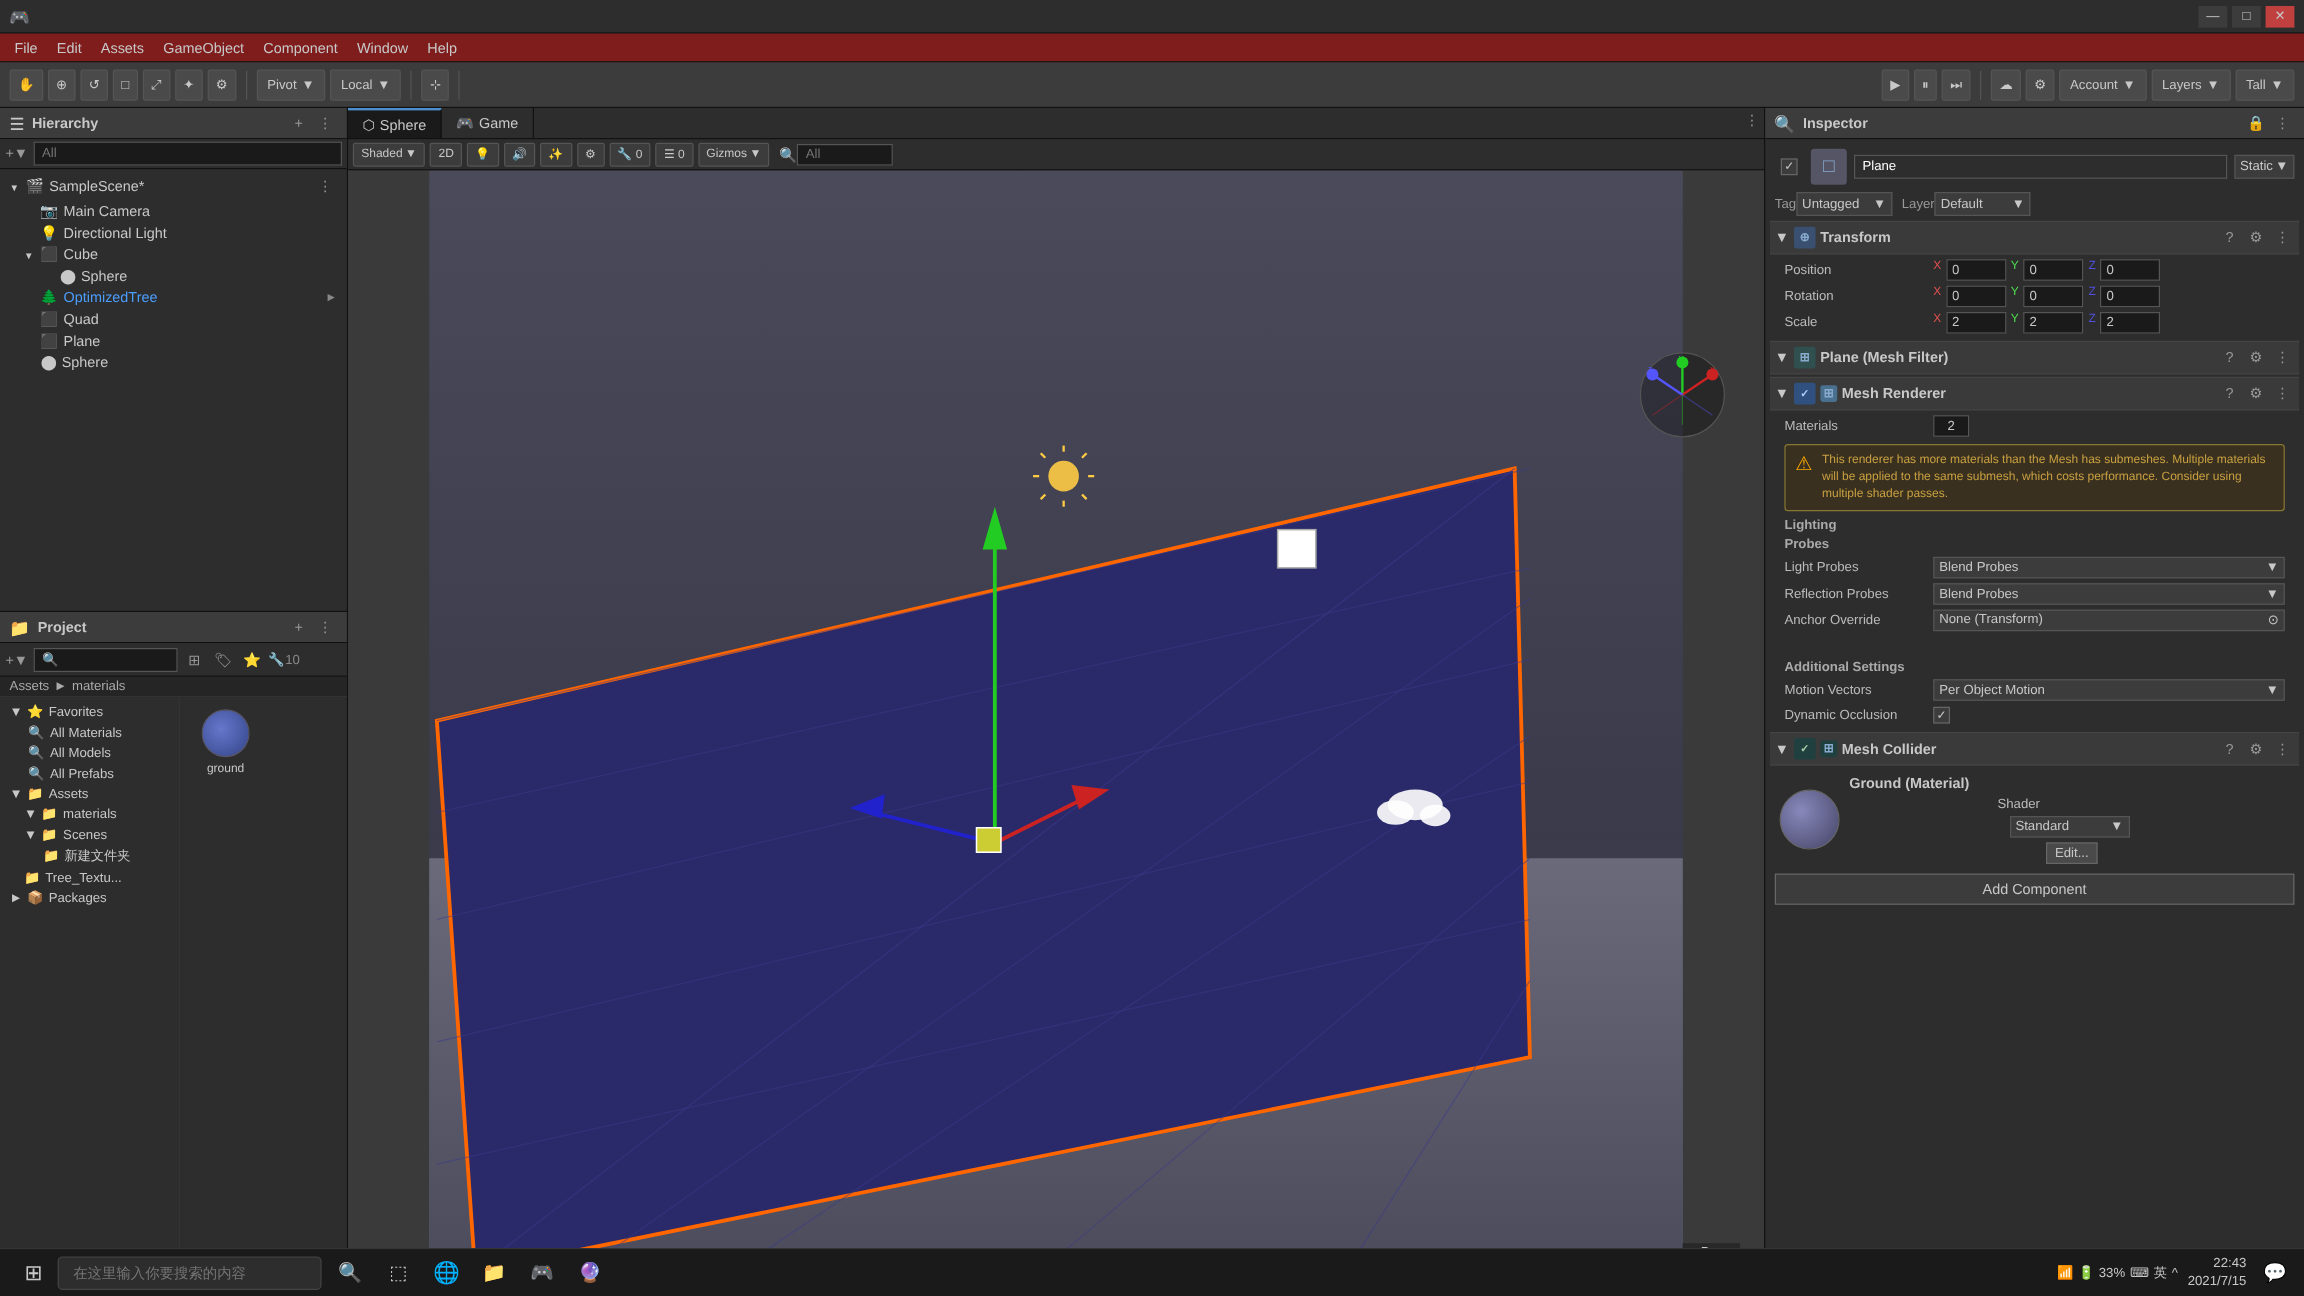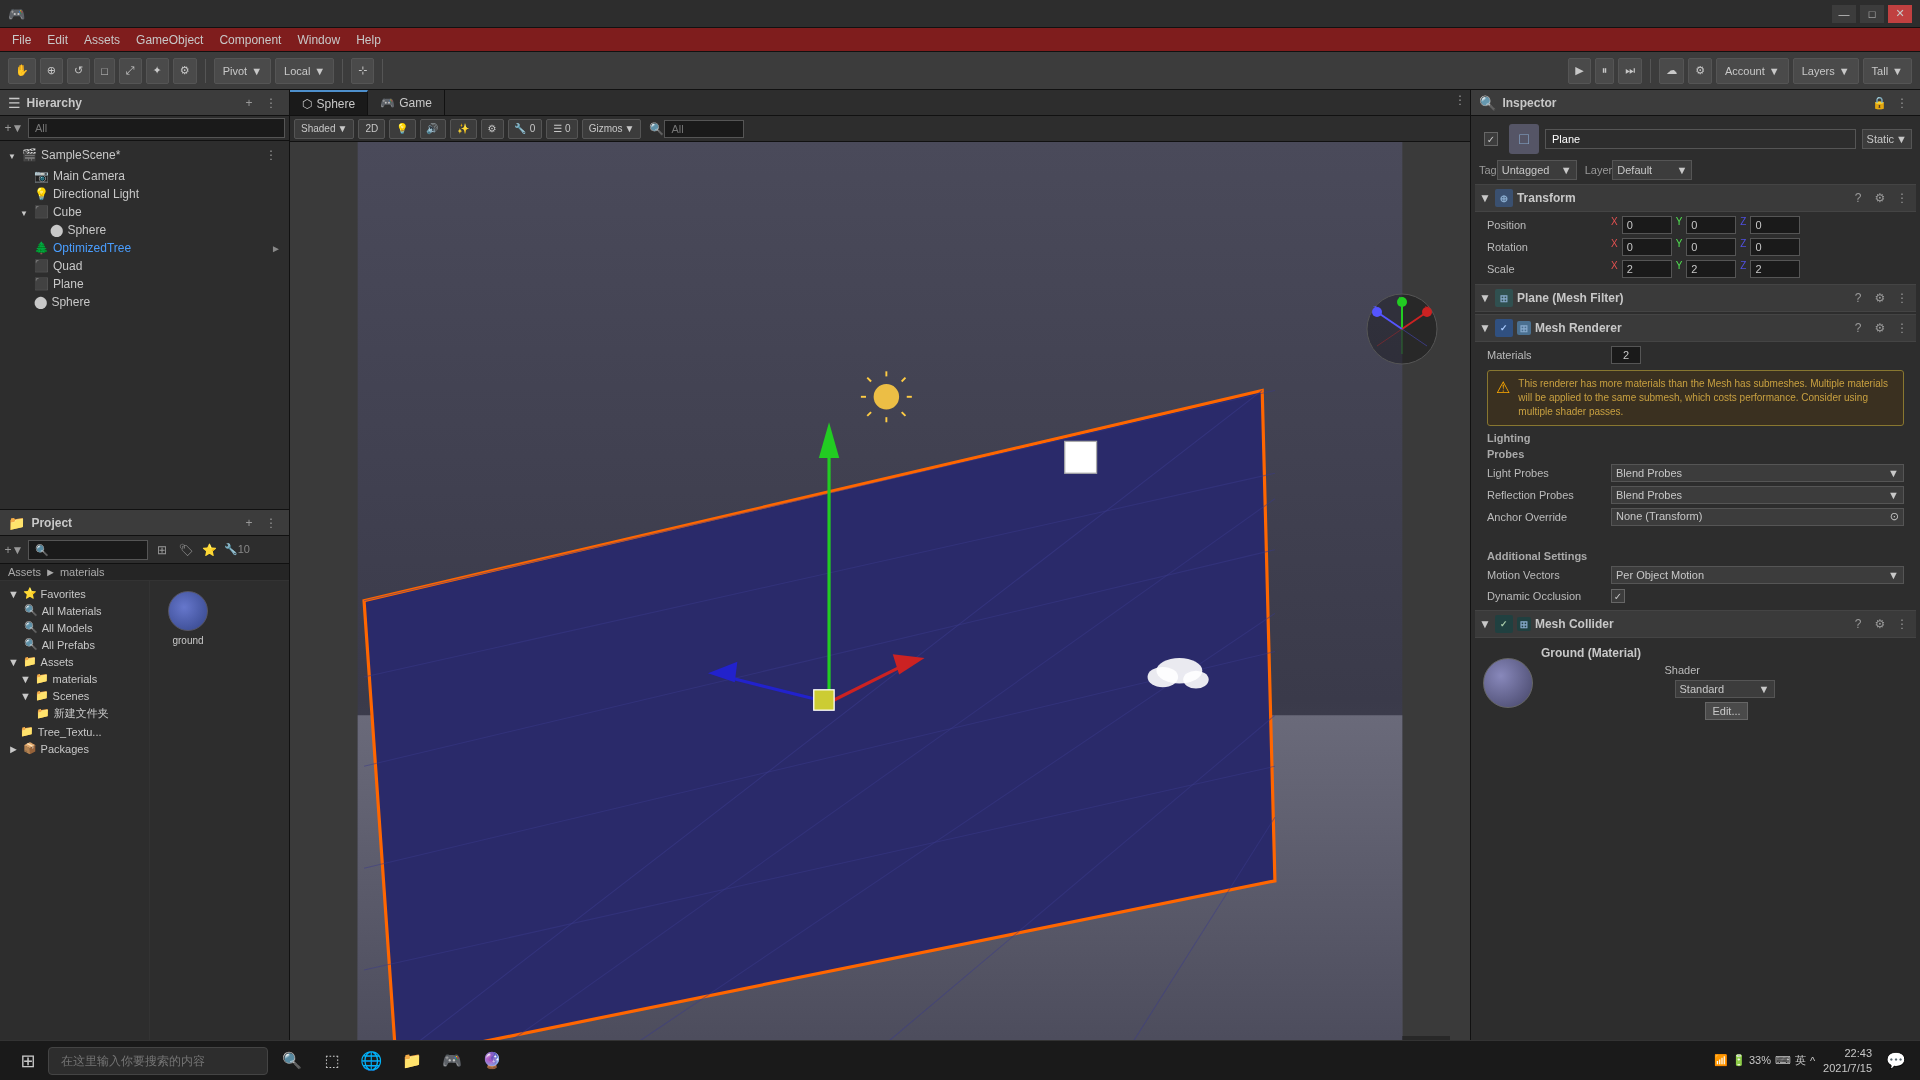--- a/index.html
+++ b/index.html
@@ -663,20 +663,21 @@
             <div class="dropdown-field">
               <span>Standard</span>
               <span>▼</span>
             </div>
             <button style="background:#4a4a4a; border:1px solid #666; color:#c8c8c8; padding:1px 6px; font-size:11px; cursor:pointer; margin-left:4px; height:18px;">Edit...</button>
           </div>
         </div>
       </div>
 
       
+      <button class="add-component-btn">Add Component</button>
     </div>
   </div>
 </div>
 
 <div id="taskbar">
   <button class="taskbar-start">⊞</button>
   <input type="text" class="taskbar-search" placeholder="在这里输入你要搜索的内容" style="">
   <div class="taskbar-icons">
     <button class="taskbar-icon">🔍</button>
     <button class="taskbar-icon">⬚</button>

